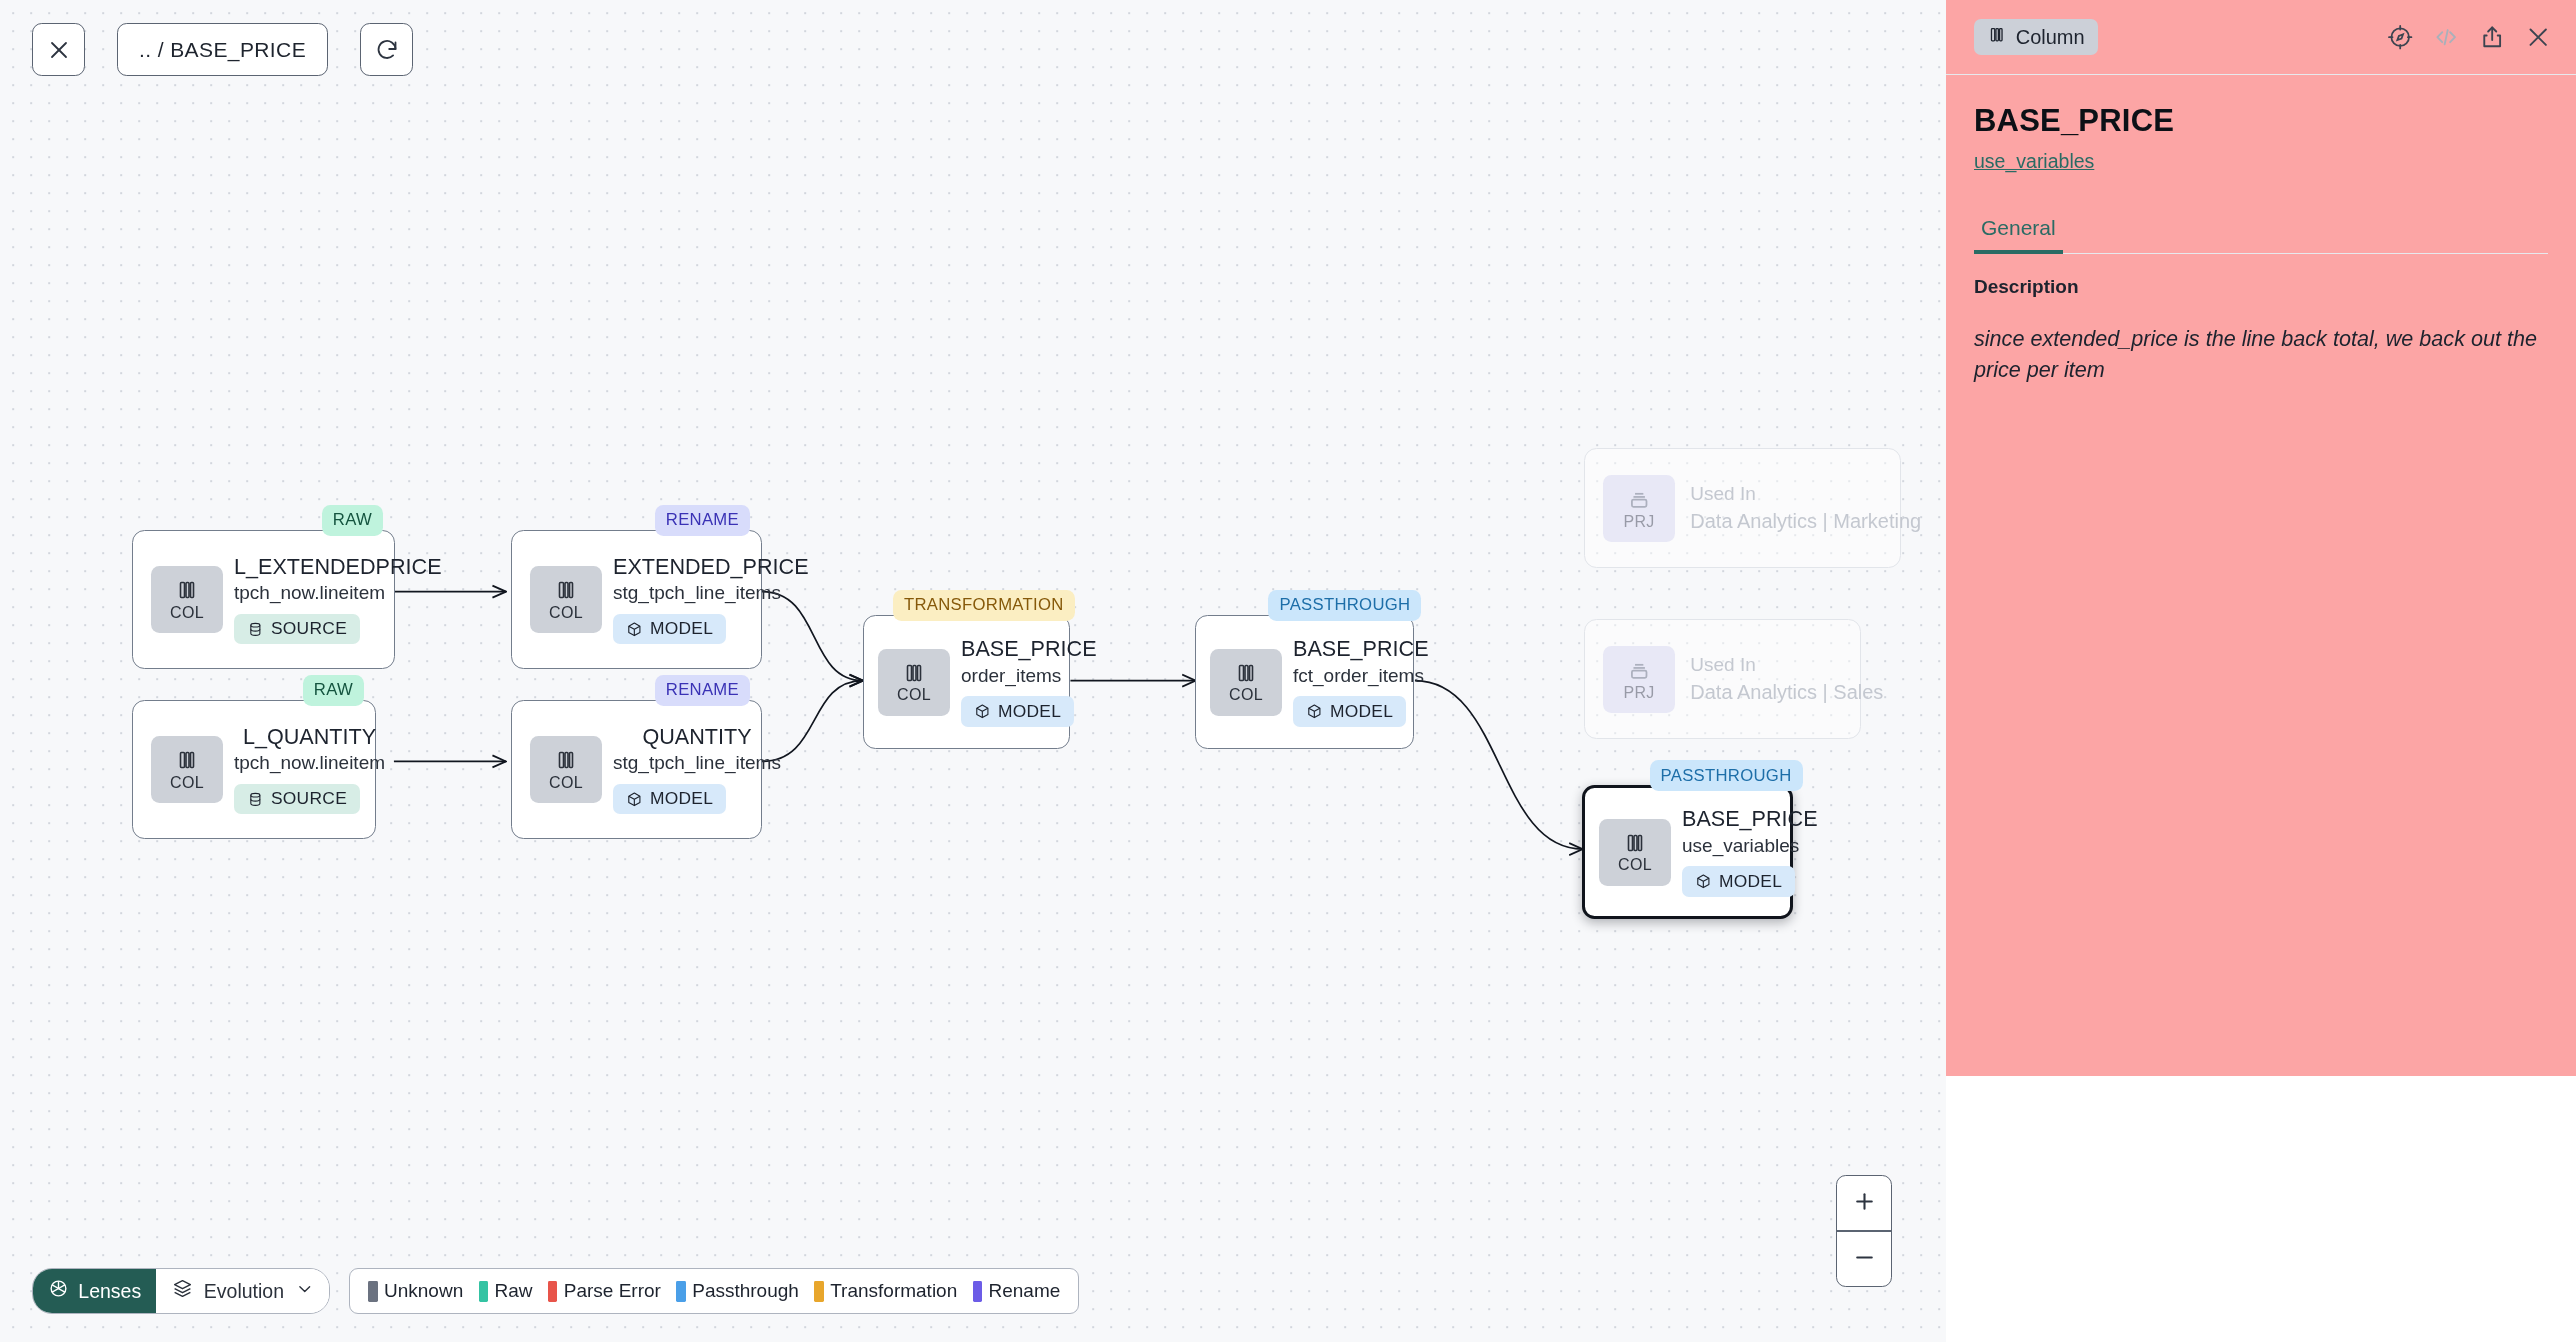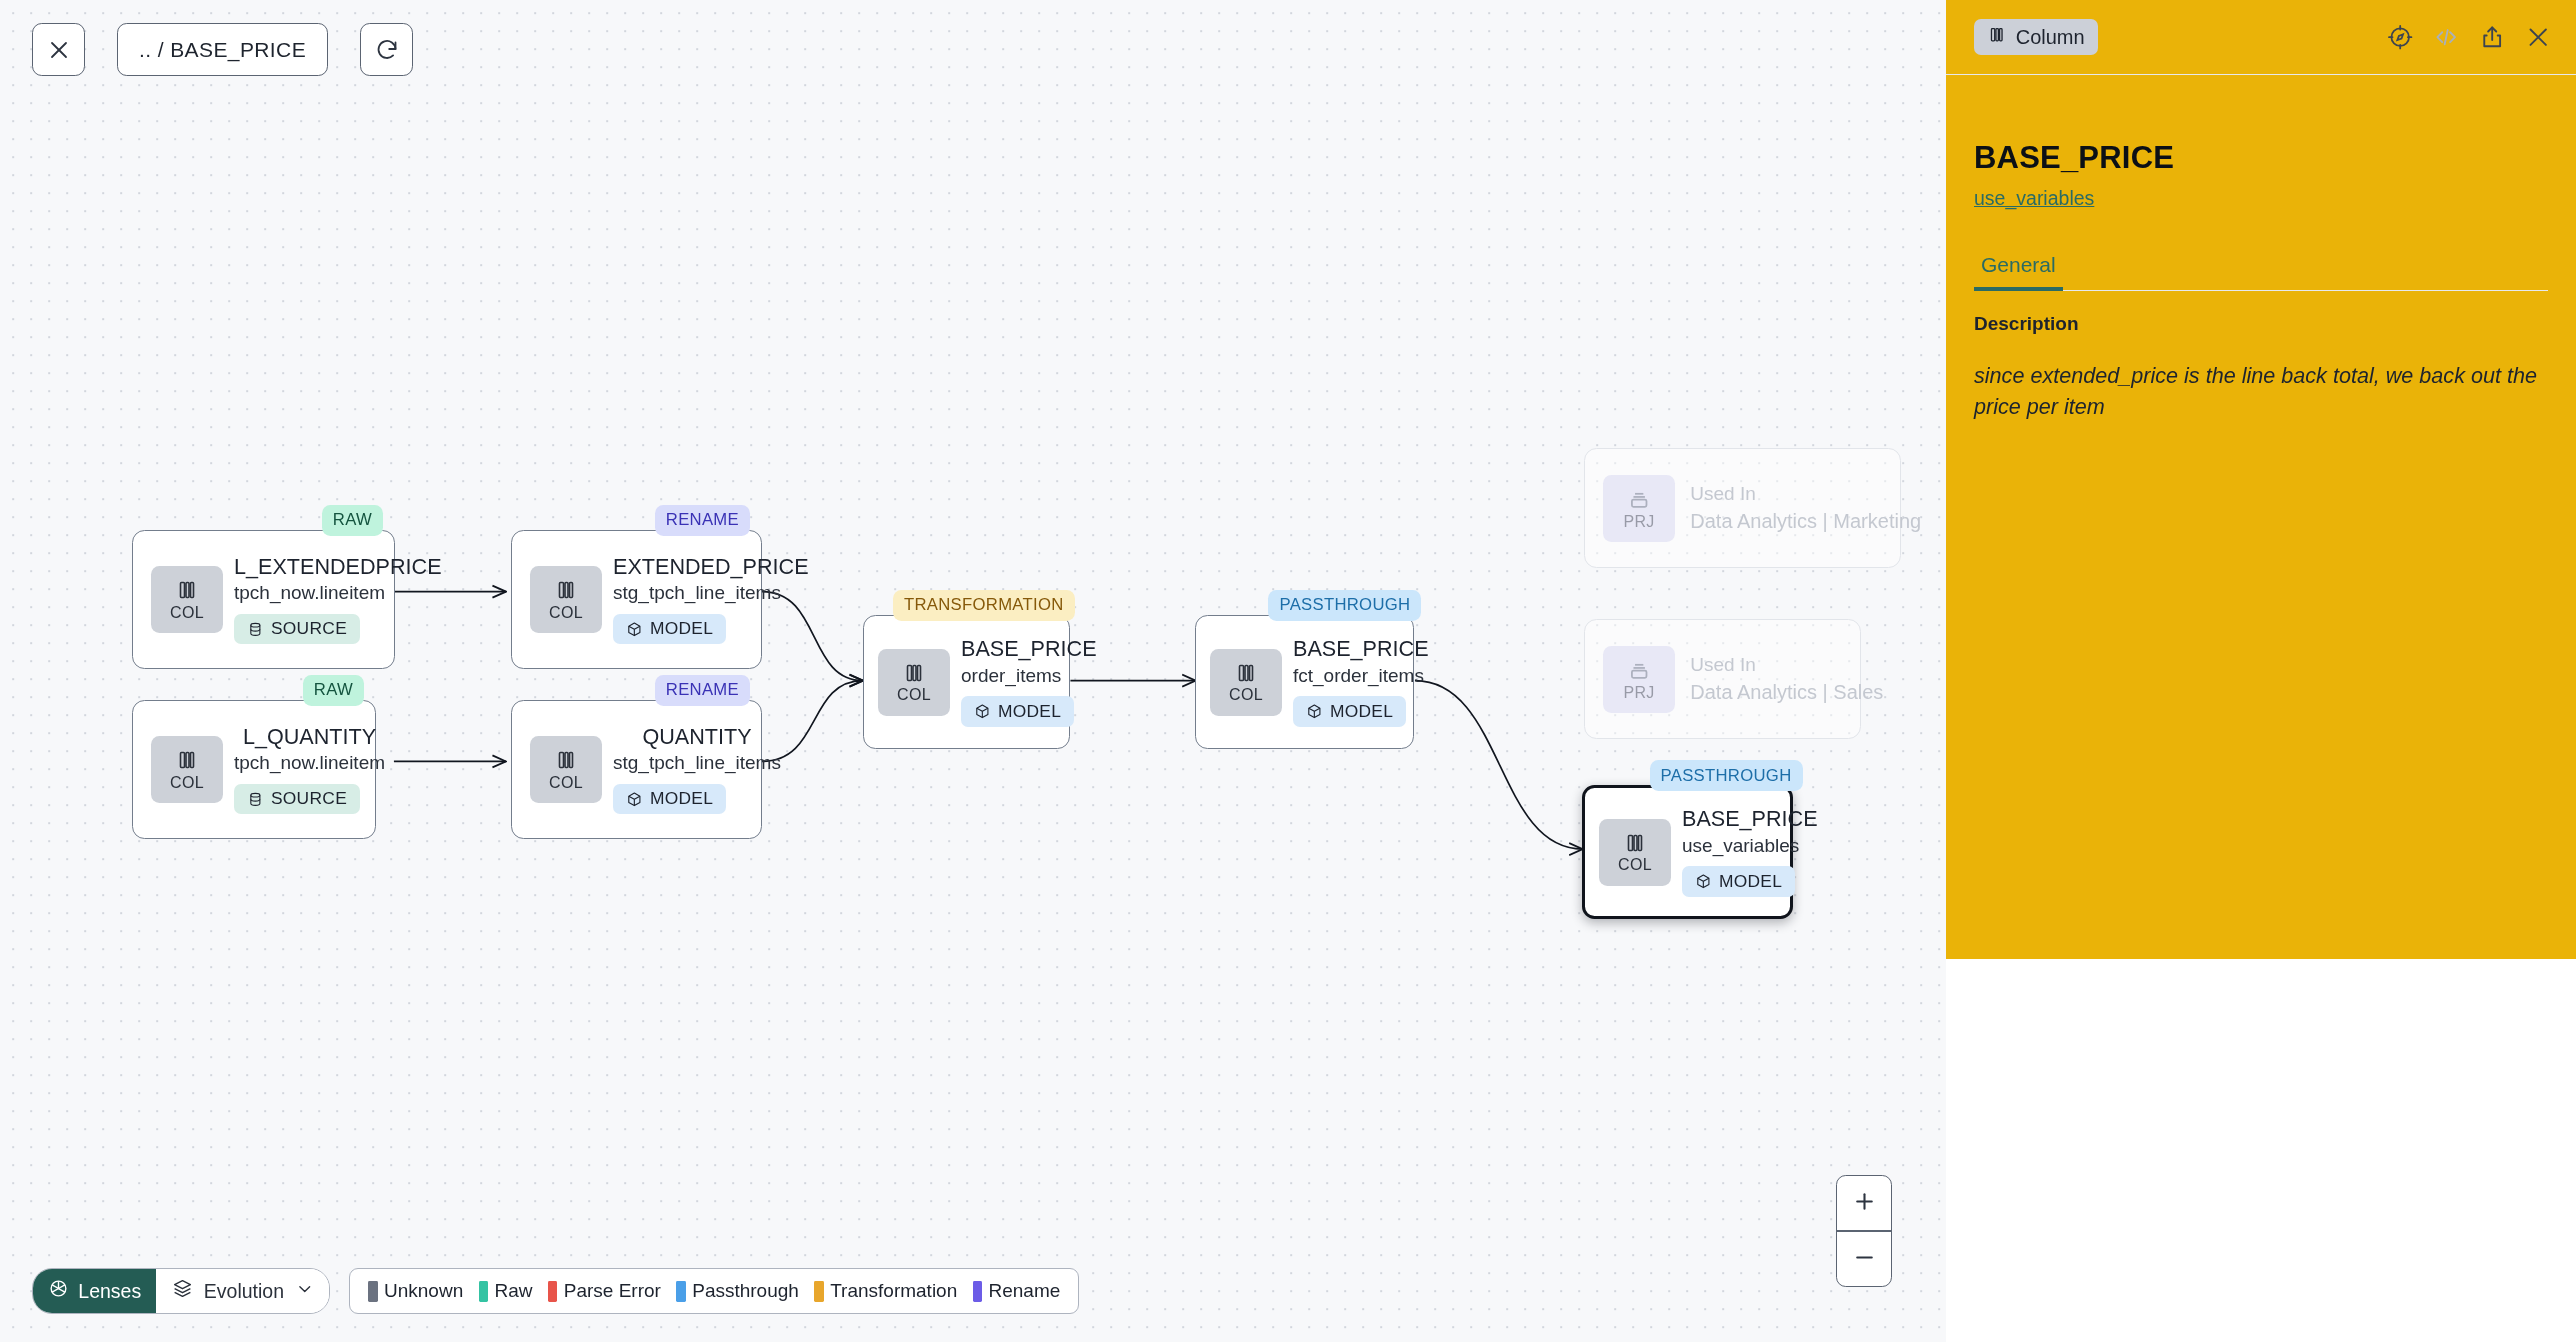--- a/index.html
+++ b/index.html
@@ -107,21 +107,21 @@
     padding: 0 14px 0 15.3px; font-size: 19.5px; cursor: pointer;
   }
   .legend {
     display: flex; align-items: center; gap: 15.3px; height: 46px;
     border: 1.4px solid #aeb4bf; border-radius: 9px; background: #fff; padding: 0 18px;
   }
   .leg-item { display: flex; align-items: center; gap: 6.3px; font-size: 19px; color: #1d232e; white-space: nowrap; }
   .leg-sw { width: 9.7px; height: 21px; border-radius: 1.4px; flex: 0 0 auto; }
 
   
-  .panel { width: 630px; height: 959px; background: #eab308; display: flex; flex-direction: column; flex: 0 0 auto; gap: 37px; }
+  .panel { width: 630px; height: 1076px; background: #fca5a5; display: flex; flex-direction: column; flex: 0 0 auto; }
   .panel-head {
     height: 75px; display: flex; align-items: center; justify-content: space-between;
     padding: 0 25px 0 28px; border-bottom: 1.4px solid #e7e9ed;
   }
   .kind-chip {
     display: inline-flex; align-items: center; gap: 9px; background: #ccd0d8;
     border-radius: 7px; padding: 5.6px 13.2px; font-size: 20px; color: #1d232e;
   }
   .head-icons { display: flex; align-items: center; gap: 19.5px; color: #3c4450; }
   .head-icons .dim { color: #aab0ba; }

